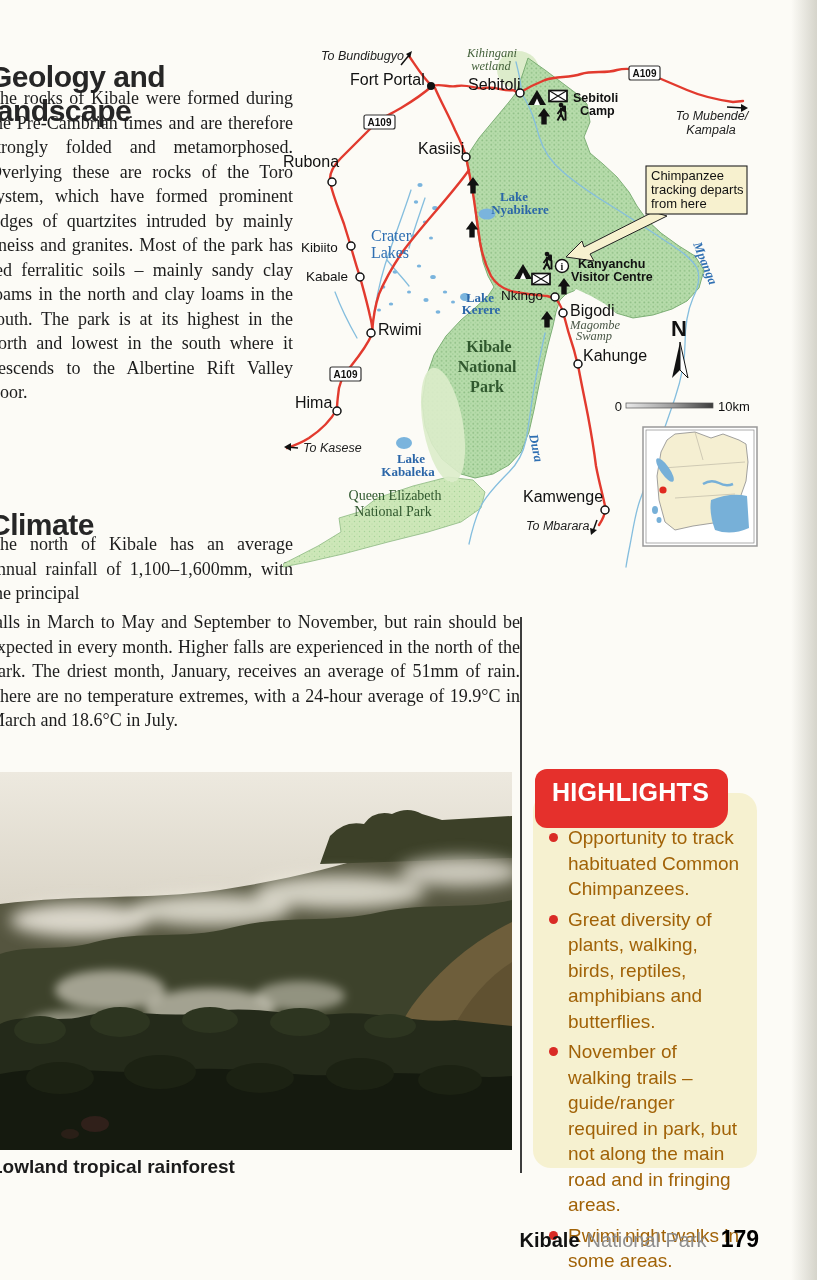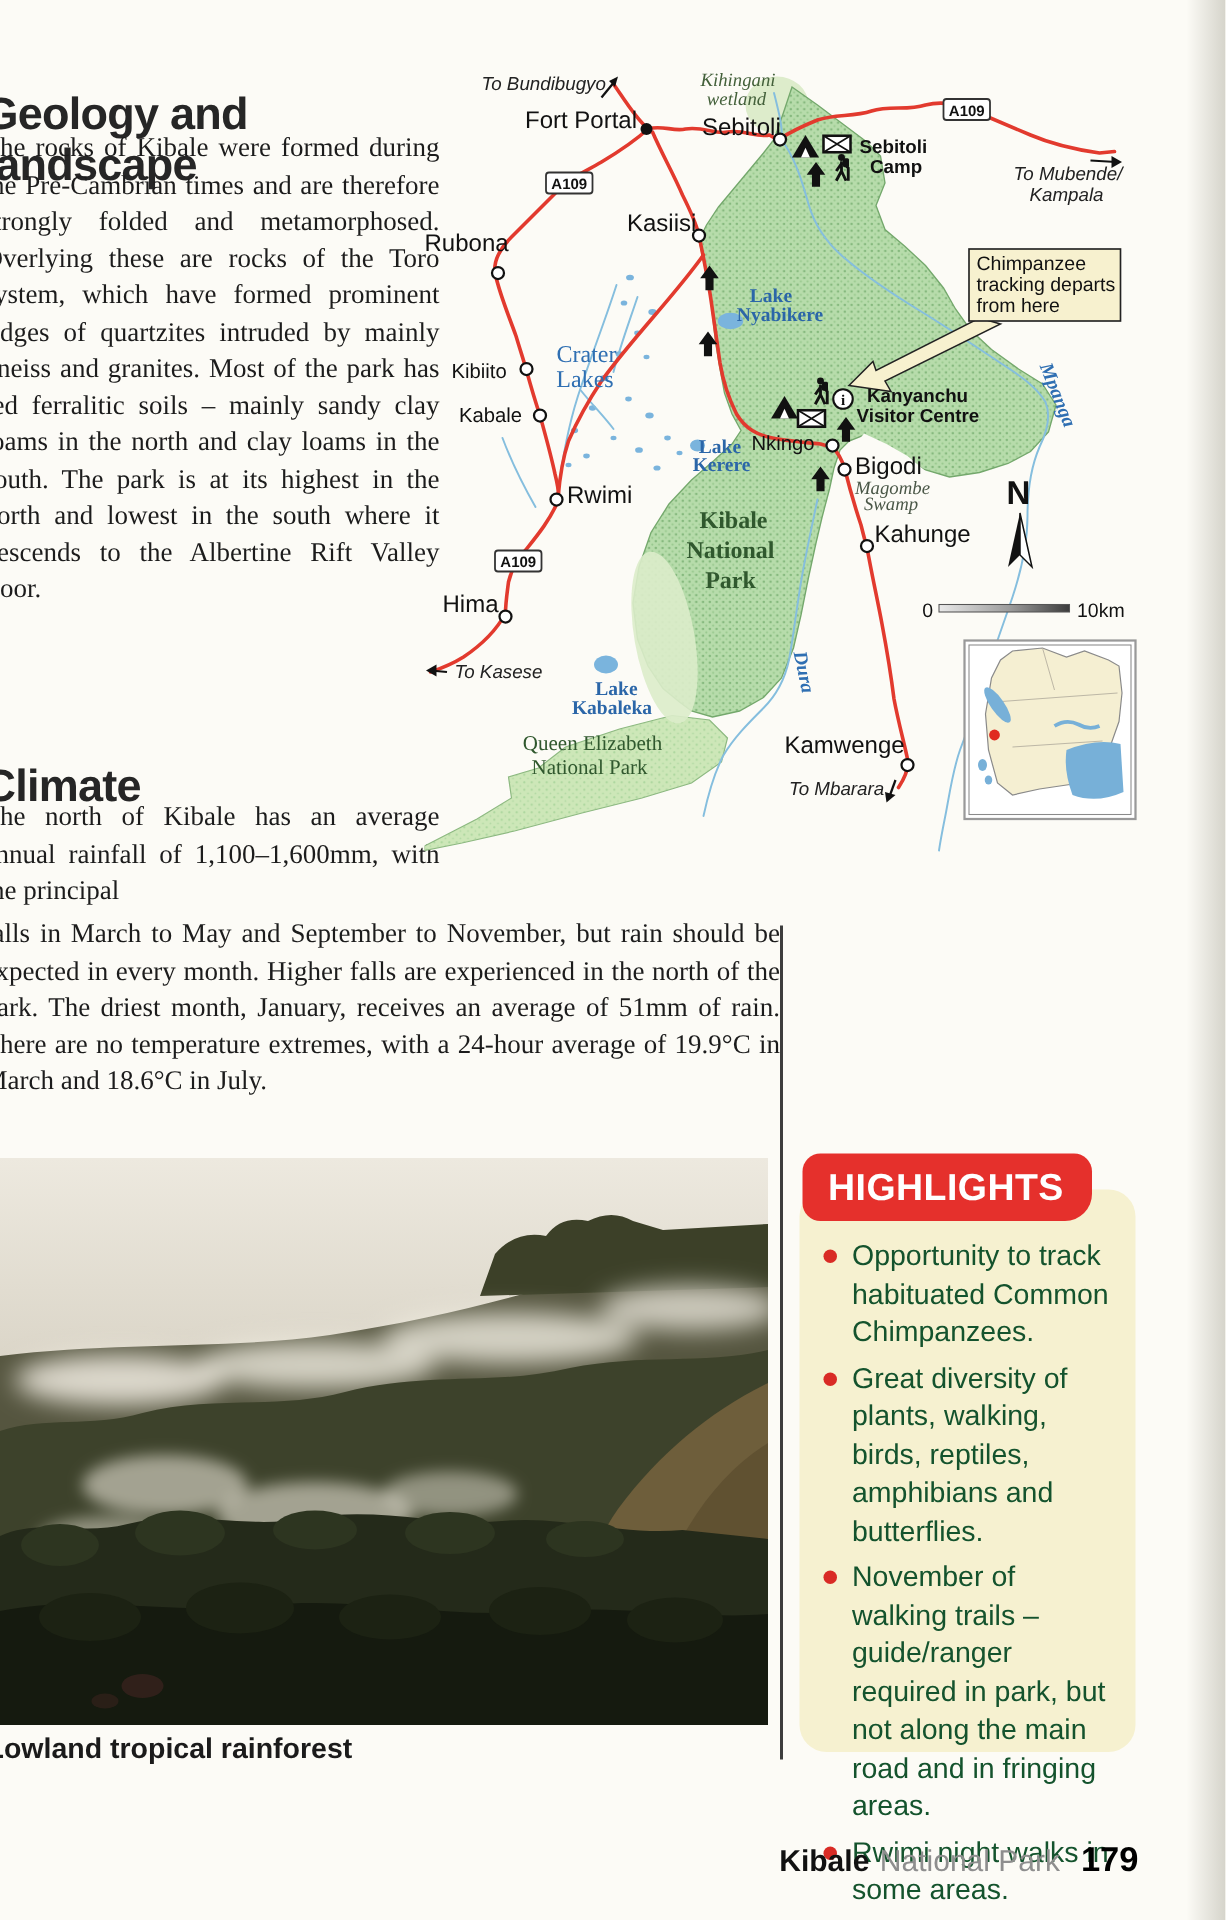--- a/index.html
+++ b/index.html
@@ -49,27 +49,27 @@
   .river{stroke:#85bede;stroke-width:1.3;fill:none;stroke-linecap:round;}
   .town-c{fill:#fff;stroke:#111;stroke-width:1.5;}
   .dir-arrow{stroke:#111;stroke-width:1.5;fill:none;}
   
   .photo-wrap{position:absolute;left:0;top:772px;width:512px;height:378px;overflow:hidden;}
   .caption{position:absolute;left:-9px;top:1156px;width:420px;
     font-family:"Liberation Sans",sans-serif;font-size:19px;font-weight:bold;color:#1b1b1b;}
   
   .hl-body{position:absolute;left:533px;top:793px;width:224px;height:375px;
     background:#f6f1d0;border-radius:18px;box-sizing:border-box;padding:32px 14px 10px 16px;}
-  .hl-head{position:absolute;left:535px;top:769px;width:193px;height:45px;
+  .hl-head{position:absolute;left:535px;top:769px;width:193px;height:59px;
     background:#e5302c;border-radius:12px 12px 18px 12px;box-sizing:border-box;
     color:#fff;font-weight:bold;font-size:25px;letter-spacing:.3px;
     padding:9px 0 0 17px;z-index:5;}
   .hl-list{list-style:none;margin:0;padding:0;}
   .hl-list li{display:flex;gap:10px;margin-bottom:5px;
-    font-size:19px;line-height:25.5px;color:#14532d;}
+    font-size:19px;line-height:25.5px;color:#a16207;}
   .hl-bullet{width:9px;height:9px;background:#d92b25;border-radius:50%;
     flex:0 0 9px;margin-top:8px;}
   
   .footer{position:absolute;right:58px;top:1226px;display:flex;align-items:baseline;}
   .f-black{font-weight:bold;font-size:20px;color:#111;}
   .f-gray{font-size:20px;color:#8e8e8e;margin-left:7px;}
   .f-num{font-weight:bold;font-size:23px;color:#000000;margin-left:14px;}
 </style>
 </head>
 <body>

